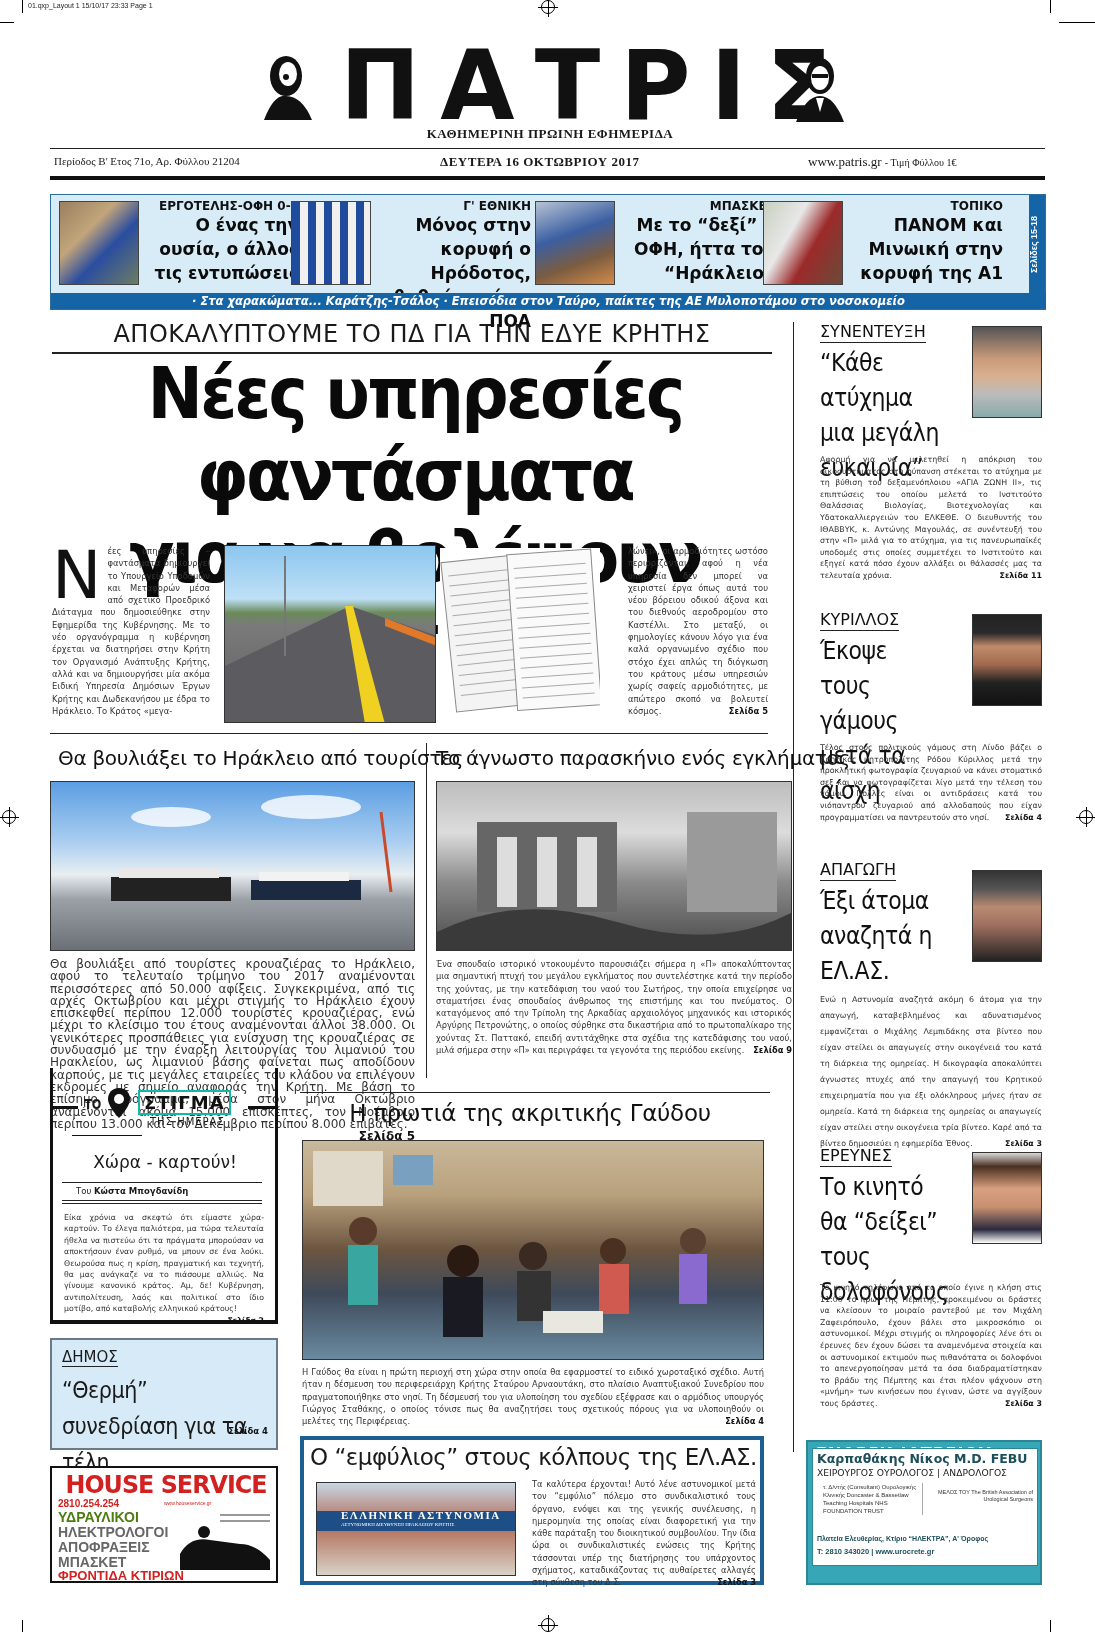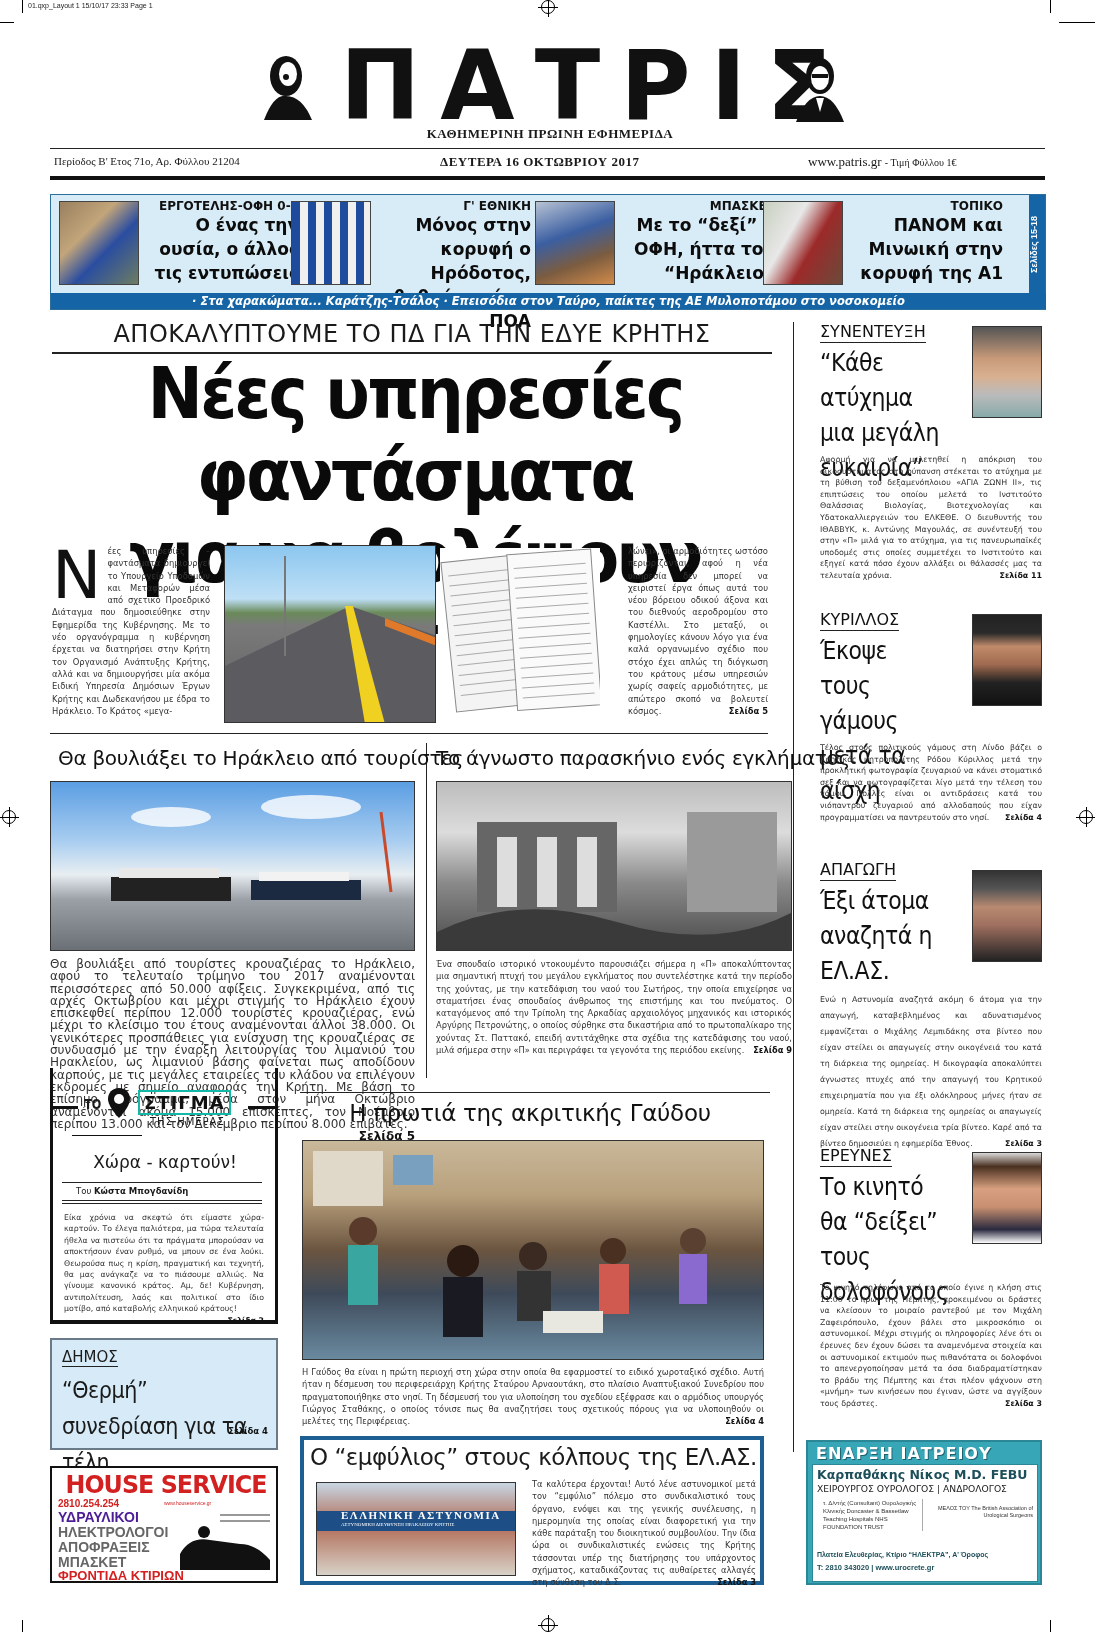--- a/index.html
+++ b/index.html
@@ -299,21 +299,21 @@
 <div class="abs dimos">
   <div style="position:absolute;left:10px;top:8px;font-family:'DejaVu Sans',sans-serif;font-size:15px;border-bottom:1.5px solid #222;padding-bottom:0">ΔΗΜΟΣ</div>
   <div style="position:absolute;left:10px;top:32px;width:215px;font-family:'DejaVu Sans',sans-serif;font-size:23px;line-height:36px;letter-spacing:-0.5px;transform:scaleX(0.9);transform-origin:left top">“Θερμή” συνεδρίαση για τα τέλη</div>
   <div class="page-ref" style="position:absolute;right:8px;bottom:12px;font-size:8.5px">Σελίδα 4</div>
 </div>
 
 <div class="abs house">
   <div style="position:absolute;left:4px;top:2px;width:220px;text-align:center;color:#d32020;font-family:'DejaVu Sans',sans-serif;font-weight:bold;font-size:25px;letter-spacing:-1px;transform:scaleX(0.95)">HOUSE SERVICE</div>
   <div style="position:absolute;left:6px;top:30px;color:#d32020;font-weight:bold;font-size:10px">2810.254.254</div>
   <div style="position:absolute;left:112px;top:32px;color:#d32020;font-size:5px">www.houseservice.gr</div>
-  <div style="position:absolute;left:6px;top:42px;color:#4c1d95;font-weight:bold;font-size:14px;line-height:15px">ΥΔΡΑΥΛΙΚΟΙ</div>
+  <div style="position:absolute;left:6px;top:42px;color:#4d7c0f;font-weight:bold;font-size:14px;line-height:15px">ΥΔΡΑΥΛΙΚΟΙ</div>
   <div style="position:absolute;left:6px;top:57px;color:#666;font-weight:bold;font-size:14px;line-height:15px">ΗΛΕΚΤΡΟΛΟΓΟΙ</div>
   <div style="position:absolute;left:6px;top:72px;color:#666;font-weight:bold;font-size:14px;line-height:15px">ΑΠΟΦΡΑΞΕΙΣ</div>
   <div style="position:absolute;left:6px;top:87px;color:#666;font-weight:bold;font-size:14px;line-height:15px">ΜΠΑΣΚΕΤ</div>
   <div style="position:absolute;left:6px;top:100px;color:#d32020;font-weight:bold;font-size:13px;line-height:15px">ΦΡΟΝΤΙΔΑ ΚΤΙΡΙΩΝ</div>
   <span style="position:absolute;left:128px;top:42px">
     <svg width="96" height="60" viewBox="0 0 96 60">
         <rect x="40" y="4" width="50" height="2" fill="#999"></rect>
         <rect x="40" y="10" width="50" height="2" fill="#999"></rect>
         <path d="M0 44 Q10 26 30 30 L60 34 Q76 34 90 50 L90 60 L0 60 Z" fill="#111"></path>
         <circle cx="24" cy="22" r="6" fill="#111"></circle>
@@ -369,21 +369,21 @@
   <div class="side-head" style="width:145px;margin-top:2px">Το κινητό θα “δείξει” τους δολοφόνους</div>
   <div class="side-photo" style="left:152px;top:6px;background:linear-gradient(180deg,#d8d8d8 0%,#4a3020 15%,#d8a080 40%,#c89070 60%,#2a2a40 85%,#fff 100%)"></div>
   <div class="body-text" style="position:absolute;left:0;top:136px;width:222px;font-size:7.9px;line-height:11.6px">
     <span>Το κινητό τηλέφωνο από το οποίο έγινε η κλήση στις 11:00 το πρωί της Πέμπτης, προκειμένου οι δράστες να κλείσουν το μοιραίο ραντεβού με τον Μιχάλη Ζαφειρόπουλο, έχουν βάλει στο μικροσκόπιο οι αστυνομικοί. Μέχρι στιγμής οι πληροφορίες λένε ότι οι έρευνες δεν έχουν δώσει τα αναμενόμενα στοιχεία και οι αστυνομικοί εκτιμούν πως πιθανότατα οι δολοφόνοι το απενεργοποίησαν μετά τα όσα διαδραματίστηκαν το βράδυ της Πέμπτης και έτσι πλέον ψάχνουν στη «μνήμη» των κινήσεων που έγιναν, ώστε να αγγίξουν τους δράστες.</span>
     <span class="page-ref">Σελίδα 3</span>
   </div>
 </div>
 
 <div class="abs doc">
   <div style="position:absolute;left:8px;top:2px;color:#fff;font-family:'DejaVu Sans',sans-serif;font-weight:bold;font-size:16px;letter-spacing:1px;text-shadow:1px 1px 0 #1d5f6e">ΕΝΑΡΞΗ ΙΑΤΡΕΙΟΥ</div>
-  <div style="position:absolute;left:4px;top:22px;width:226px;height:118px;background:#fff;border:1px solid #2b8796">
+  <div style="position:absolute;left:4px;top:6px;width:226px;height:118px;background:#fff;border:1px solid #2b8796">
     <div style="position:absolute;left:4px;top:2px;font-family:'DejaVu Sans',sans-serif;font-weight:bold;font-size:12.5px;color:#1d4f5a;white-space:nowrap">Καρπαθάκης Νίκος M.D. FEBU</div>
     <div style="position:absolute;left:4px;top:18px;font-family:'DejaVu Sans',sans-serif;font-size:9.2px;color:#222;white-space:nowrap">ΧΕΙΡΟΥΡΓΟΣ ΟΥΡΟΛΟΓΟΣ | ΑΝΔΡΟΛΟΓΟΣ</div>
     <div style="position:absolute;left:10px;top:34px;width:100px;font-size:6px;line-height:8px;color:#333;border-right:1px solid #aaa;padding-right:4px">τ. Δ/ντής (Consultant) Ουρολογικής Κλινικής Doncaster &amp; Bassetlaw Teaching Hospitals NHS FOUNDATION TRUST</div>
     <div style="position:absolute;left:124px;top:40px;width:96px;font-size:5.5px;line-height:7px;color:#333;text-align:right">ΜΕΛΟΣ ΤΟΥ The British Association of Urological Surgeons</div>
     <div style="position:absolute;left:4px;top:86px;width:218px;font-size:7px;font-weight:bold;color:#1d4f5a;white-space:nowrap">Πλατεία Ελευθερίας, Κτίριο “ΗΛΕΚΤΡΑ”, Α' Όροφος</div>
     <div style="position:absolute;left:4px;top:98px;width:218px;font-size:7.5px;font-weight:bold;color:#1d4f5a;white-space:nowrap">Τ: 2810 343020 | www.urocrete.gr</div>
   </div>
 </div>
 
 </body></html>

